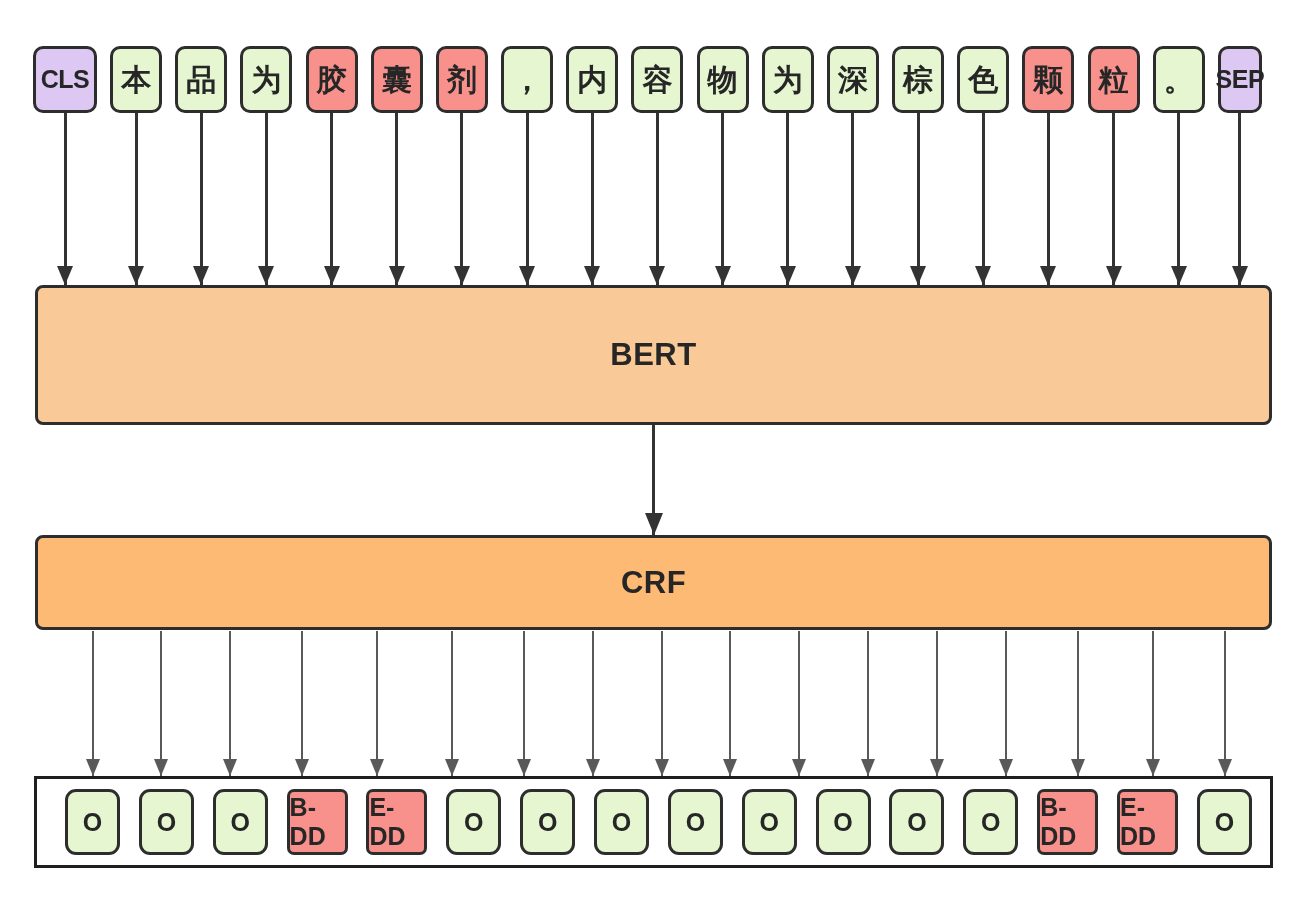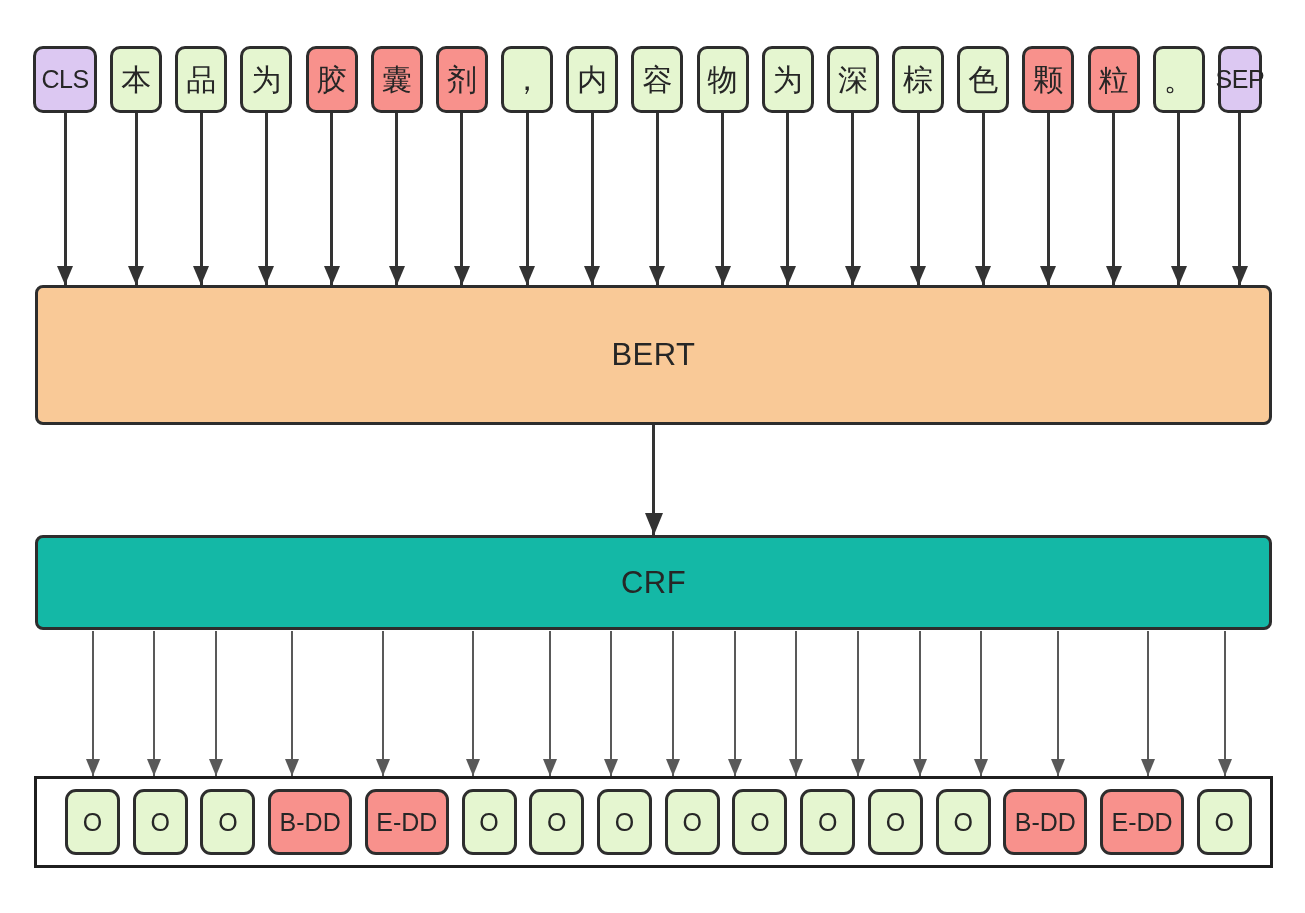--- a/index.html
+++ b/index.html
@@ -1,18 +1,18 @@
 <!DOCTYPE html>
 <html><head>
 <meta charset="utf-8">
 <style>
   html,body{margin:0;padding:0;background:#ffffff;}
   .canvas{
     position:relative;width:1305px;height:913px;background:#ffffff;overflow:hidden;
-    font-family:"Liberation Sans",sans-serif;font-weight:400;color:#262626;
+    font-family:"Liberation Sans",sans-serif;font-weight:700;color:#262626;
   }
   .row{position:absolute;display:flex;justify-content:space-between;}
 
   
   .tokens-row{left:33px;top:46px;width:1229px;height:67px;}
   .box{box-sizing:border-box;border:3px solid #2d2d2d;display:flex;align-items:center;justify-content:center;}
   .token{height:67px;border-radius:10px;font-size:30px;line-height:1;}
   .w-cls{width:64px;}
   .w-sep{width:44px;}
   .token.w-cls,.token.w-sep{font-size:25px;letter-spacing:-0.5px;}
@@ -32,35 +32,35 @@
     border-top:19px solid #333333;
   }
   .arrow.gray{width:2px;background:#595959;}
   .arrow.gray::after{border-left-width:7px;border-right-width:7px;border-top:17px solid #595959;}
 
   
   .wide{position:absolute;left:35px;width:1237px;box-sizing:border-box;border:3px solid #2d2d2d;
         border-radius:8px;display:flex;align-items:center;justify-content:center;
         font-size:31px;letter-spacing:0.5px;}
   .bert{top:285px;height:140px;background:#f9c997;}
-  .crf{top:535px;height:95px;background:#14b8a6;}
+  .crf{top:535px;height:95px;background:#fdba74;}
   .mid-arrow{position:absolute;left:652px;top:425px;width:3px;height:110px;background:#333333;}
   .mid-arrow::after{
     content:"";position:absolute;bottom:0;left:50%;transform:translateX(-50%);
     width:0;height:0;border-left:9px solid transparent;border-right:9px solid transparent;
     border-top:22px solid #333333;
   }
 
   
   .outbox{position:absolute;left:34px;top:776px;width:1239px;height:92px;box-sizing:border-box;
           border:3px solid #1f1f1f;background:#ffffff;display:flex;align-items:center;
           justify-content:space-between;padding:0 18px 0 28px;}
   .olabel{height:66px;border-radius:11px;font-size:25px;}
   .w-o{width:55px;}
-  .w-dd{width:84px;}
+  .w-dd{width:61px;border-radius:7px;}
 </style>
 </head>
 <body>
 
 <div class="canvas">
 
   <div class="row tokens-row">
     <div class="box token special w-cls">CLS</div>
     <div class="box token normal  w-char">本</div>
     <div class="box token normal  w-char">品</div>

